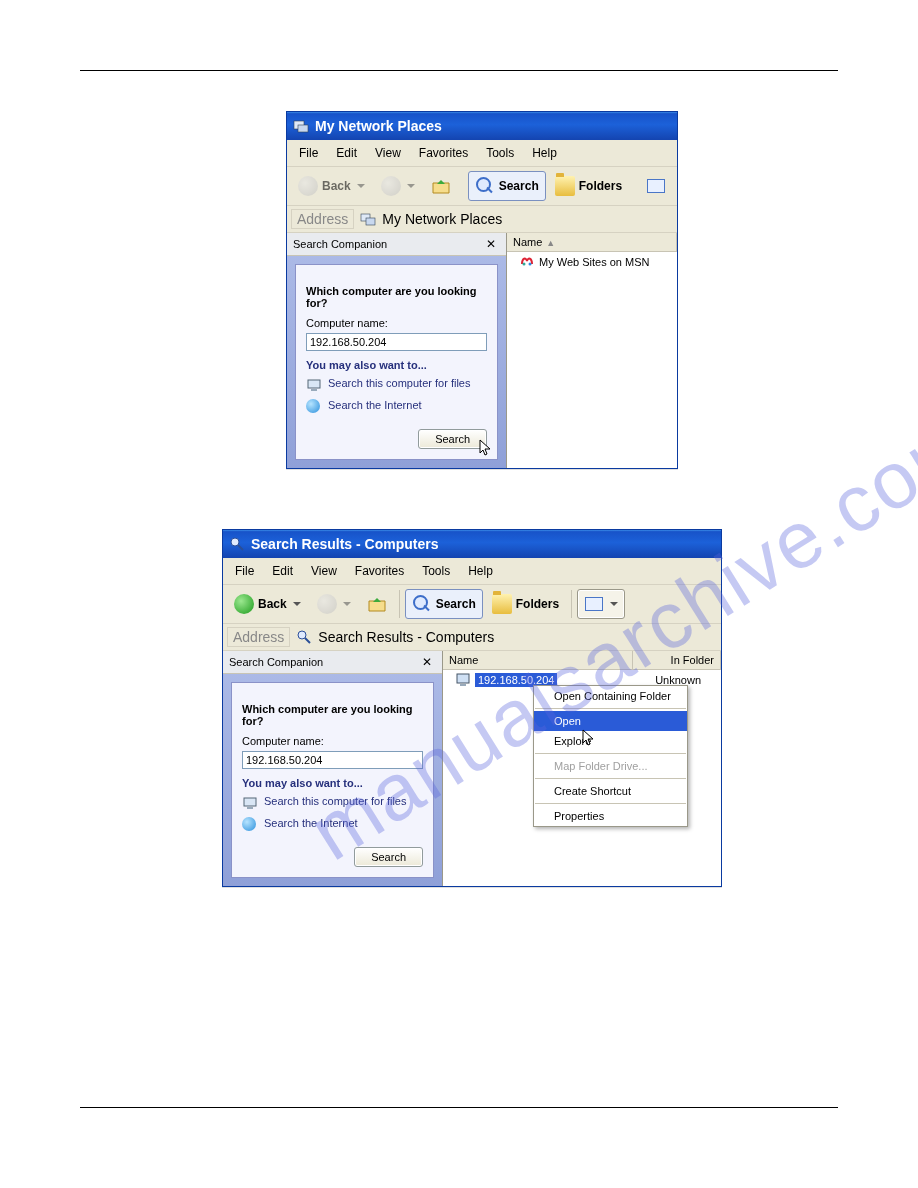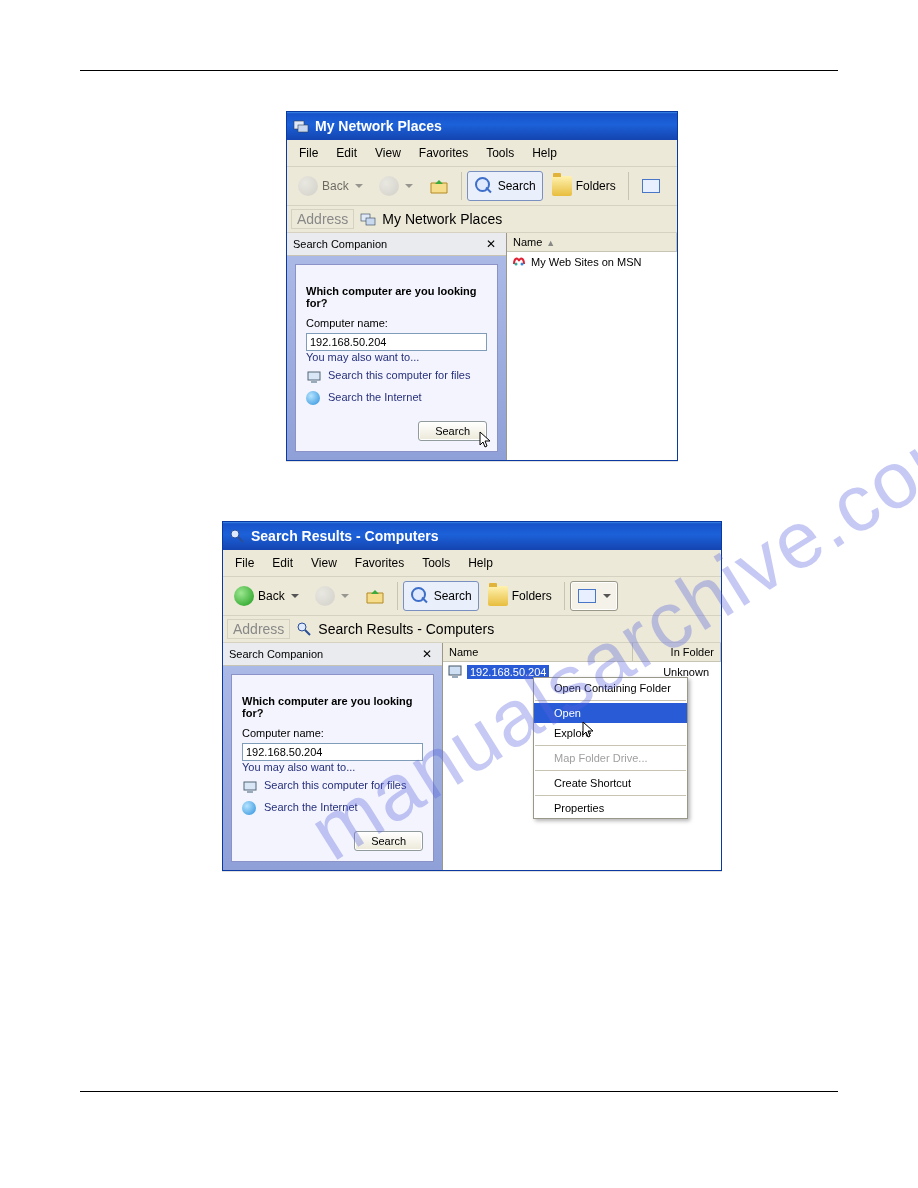--- a/index.html
+++ b/index.html
@@ -60,20 +60,21 @@
   }
   .menu-item { padding: 2px 8px; cursor: default; }
   .toolbar {
     background: #ece9d8;
     border-bottom: 1px solid #d6d2c2;
     padding: 4px 4px;
     display: flex;
     align-items: center;
     gap: 2px;
     font-size: 12px;
+    font-weight: bold;
   }
   .tb-sep { width:1px; height:28px; background:#c8c4b4; margin:0 3px; }
   .tb-btn {
     display: flex;
     align-items: center;
     gap: 4px;
     padding: 3px 6px;
     border: 1px solid transparent;
     border-radius: 3px;
     cursor: default;
@@ -121,39 +122,39 @@
     margin:8px; padding:20px 10px 10px 10px;
     background:#f3f4fd; border:1px solid #8a92c8; border-radius:0;
     font-size:11px;
   }
   .search-card .q{ font-weight:bold; margin-bottom:8px;}
   .search-card label{ display:block; margin-bottom:4px;}
   .search-card input[type=text]{
     width:100%; font-size:11px; padding:2px 3px;
     border:1px solid #7f9db9; background:#fff;
   }
-  .hint{ color:#26307c;}
+  .hint{ margin-top:8px; color:#26307c;font-weight:bold;}
   .opt{ display:flex; align-items:flex-start; gap:6px; margin-top:6px; color:#26307c;}
   .opt .oico{ width:16px;height:16px;flex-shrink:0;}
   .btn {
     background: linear-gradient(#fff,#ece9d8);
     border:1px solid #919b9c; border-radius:3px;
     padding:3px 16px; font-size:11px; cursor:default;
     box-shadow: inset 0 0 0 1px #fff;
   }
   .btn-row{ display:flex; justify-content:flex-end; margin-top:14px;}
   .list-area{
     flex:1; background:#fff; font-size:11px; position:relative;
   }
   .list-cols{
     display:flex; background:#ece9d8; border-bottom:1px solid #c8c4b4; font-size:11px;
   }
   .list-cols > div{ padding:3px 6px; border-right:1px solid #c8c4b4;}
   .sort-arrow{ font-size:9px; color:#888; margin-left:4px;}
-  .list-row{ display:flex; padding:2px 4px; align-items:center;}
+  .list-row{ display:flex; padding:2px 12px; align-items:center;}
   .li-ico{ width:16px;height:16px;margin-right:4px;}
   .selected{ background:#2a5bd7; color:#fff;}
   .ctx-menu{
     position:absolute; background:#fff; border:1px solid #9a9889;
     box-shadow:2px 2px 4px rgba(0,0,0,0.3); font-size:11px;
     min-width:150px; z-index:20;
   }
   .ctx-item{ padding:4px 16px 4px 20px; cursor:default;}
   .ctx-item.hi{ background:#2a5bd7; color:#fff;}
   .ctx-item.dis{ color:#a0a0a0;}

